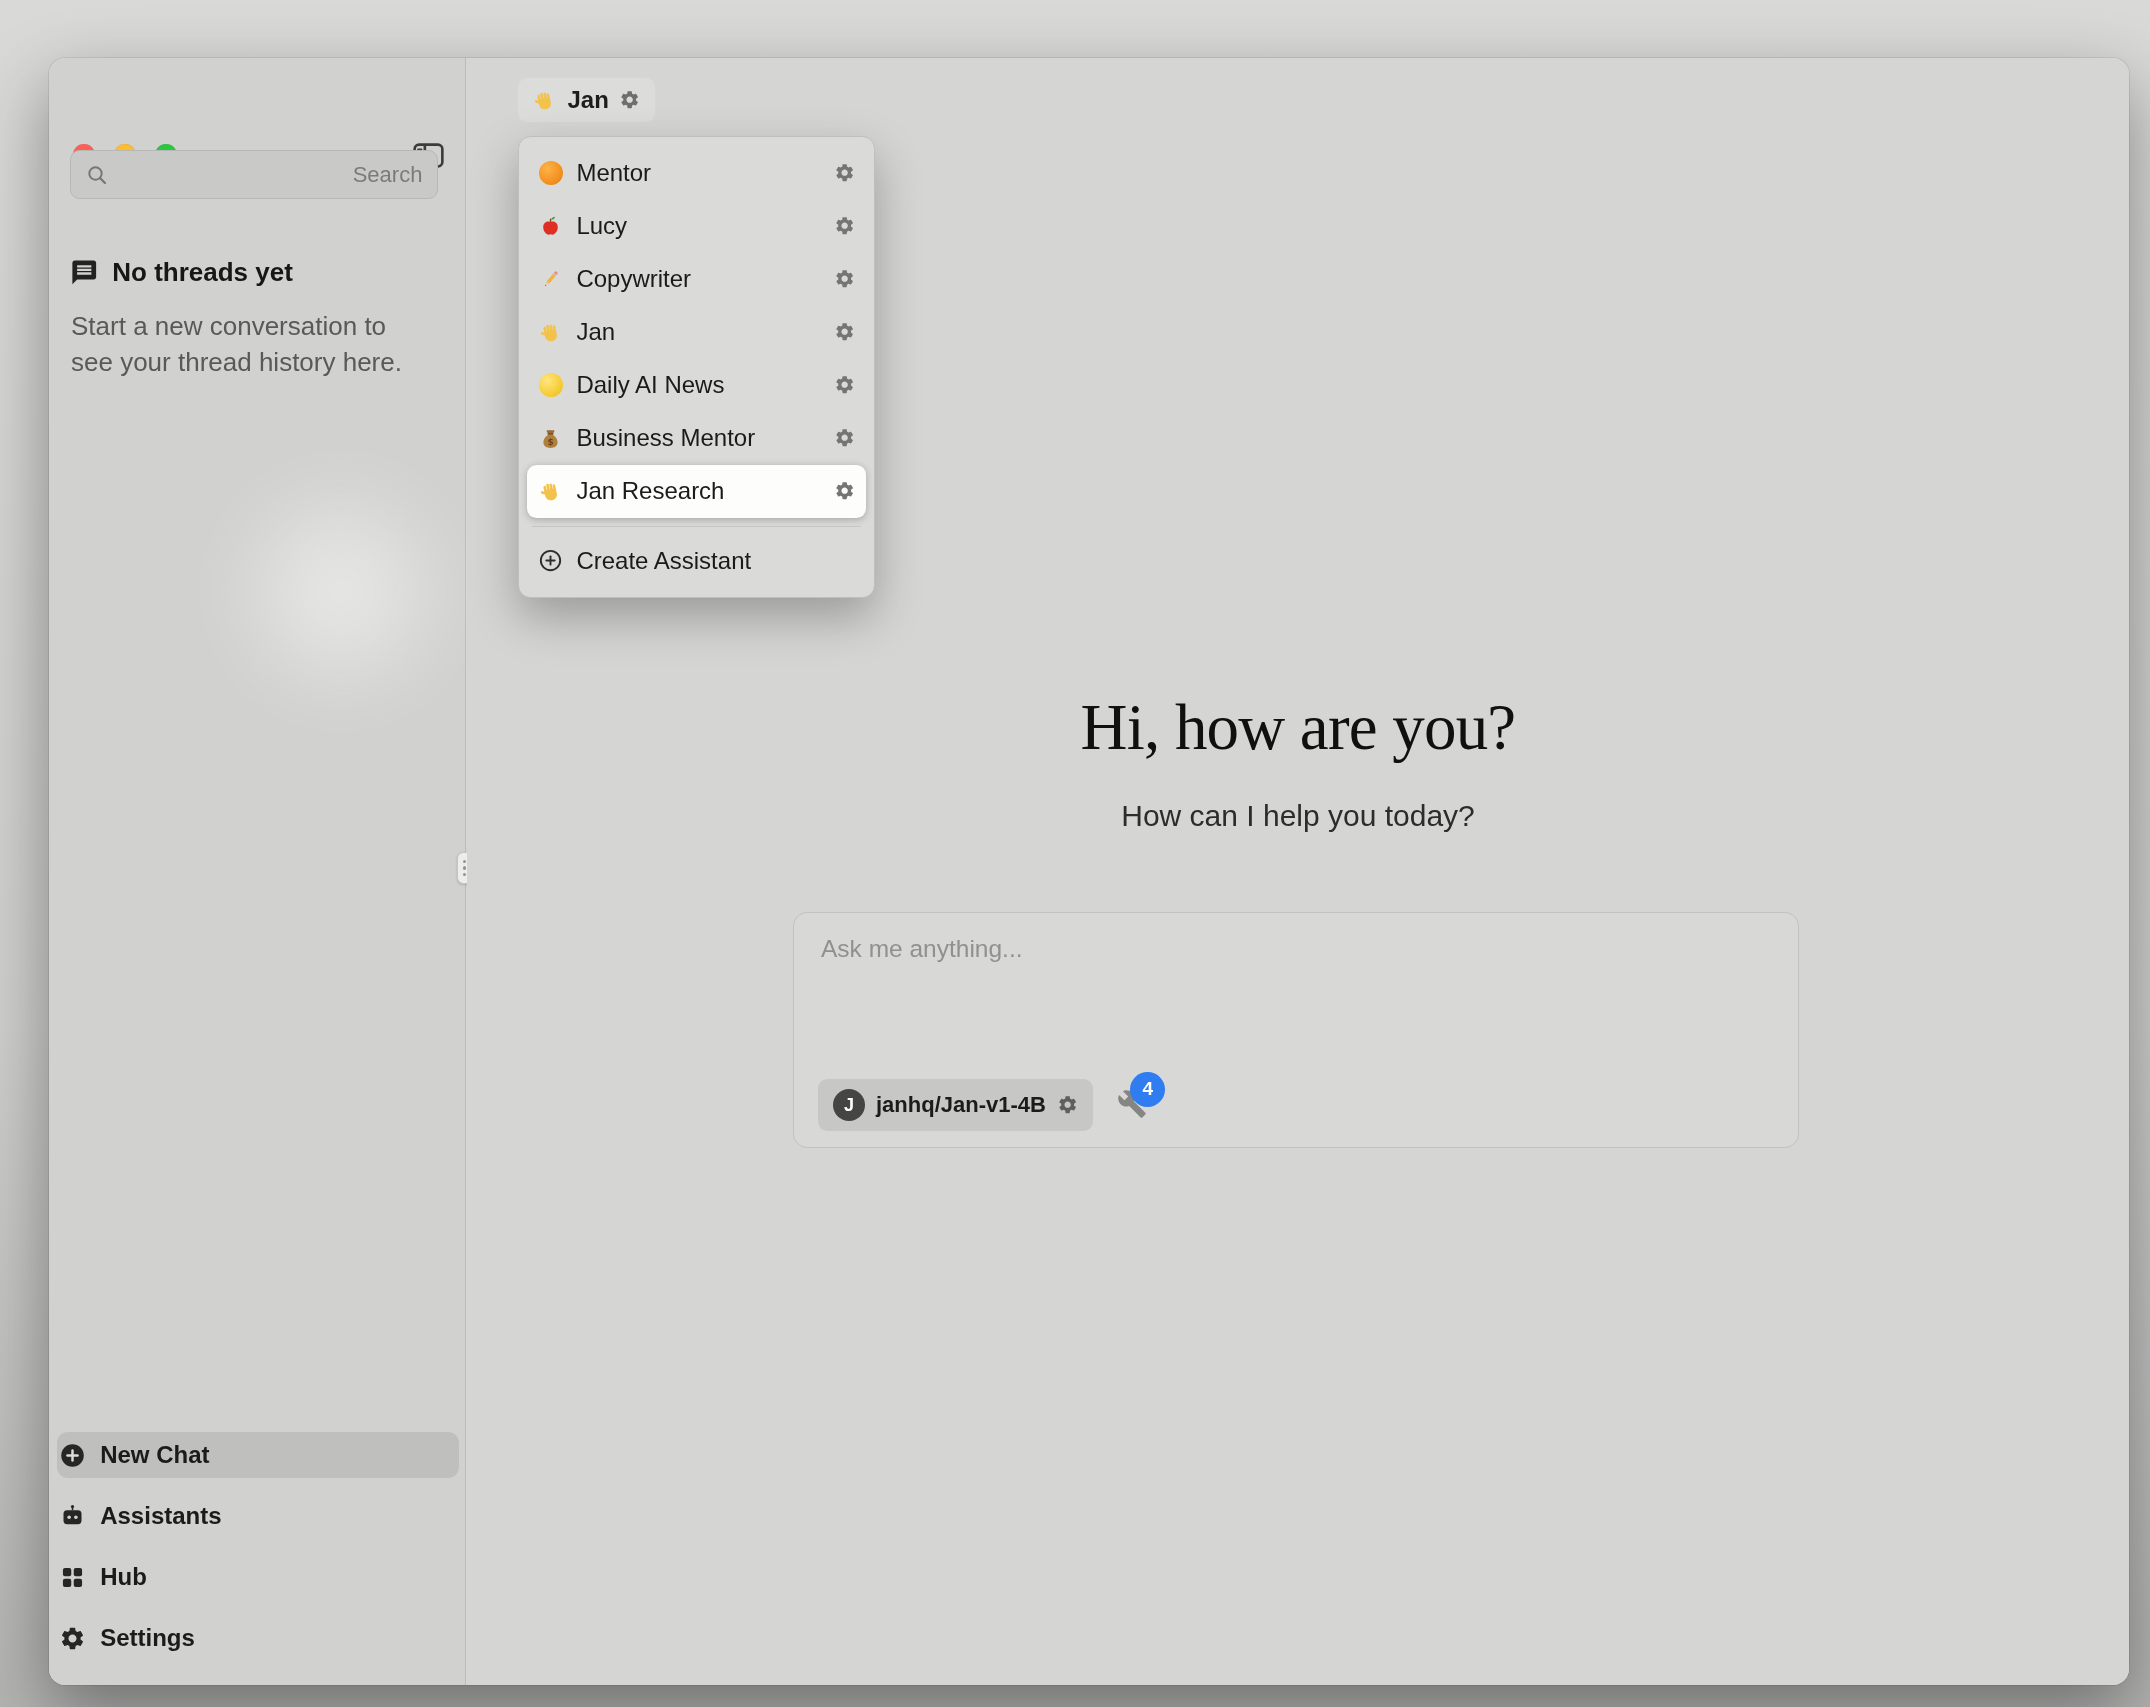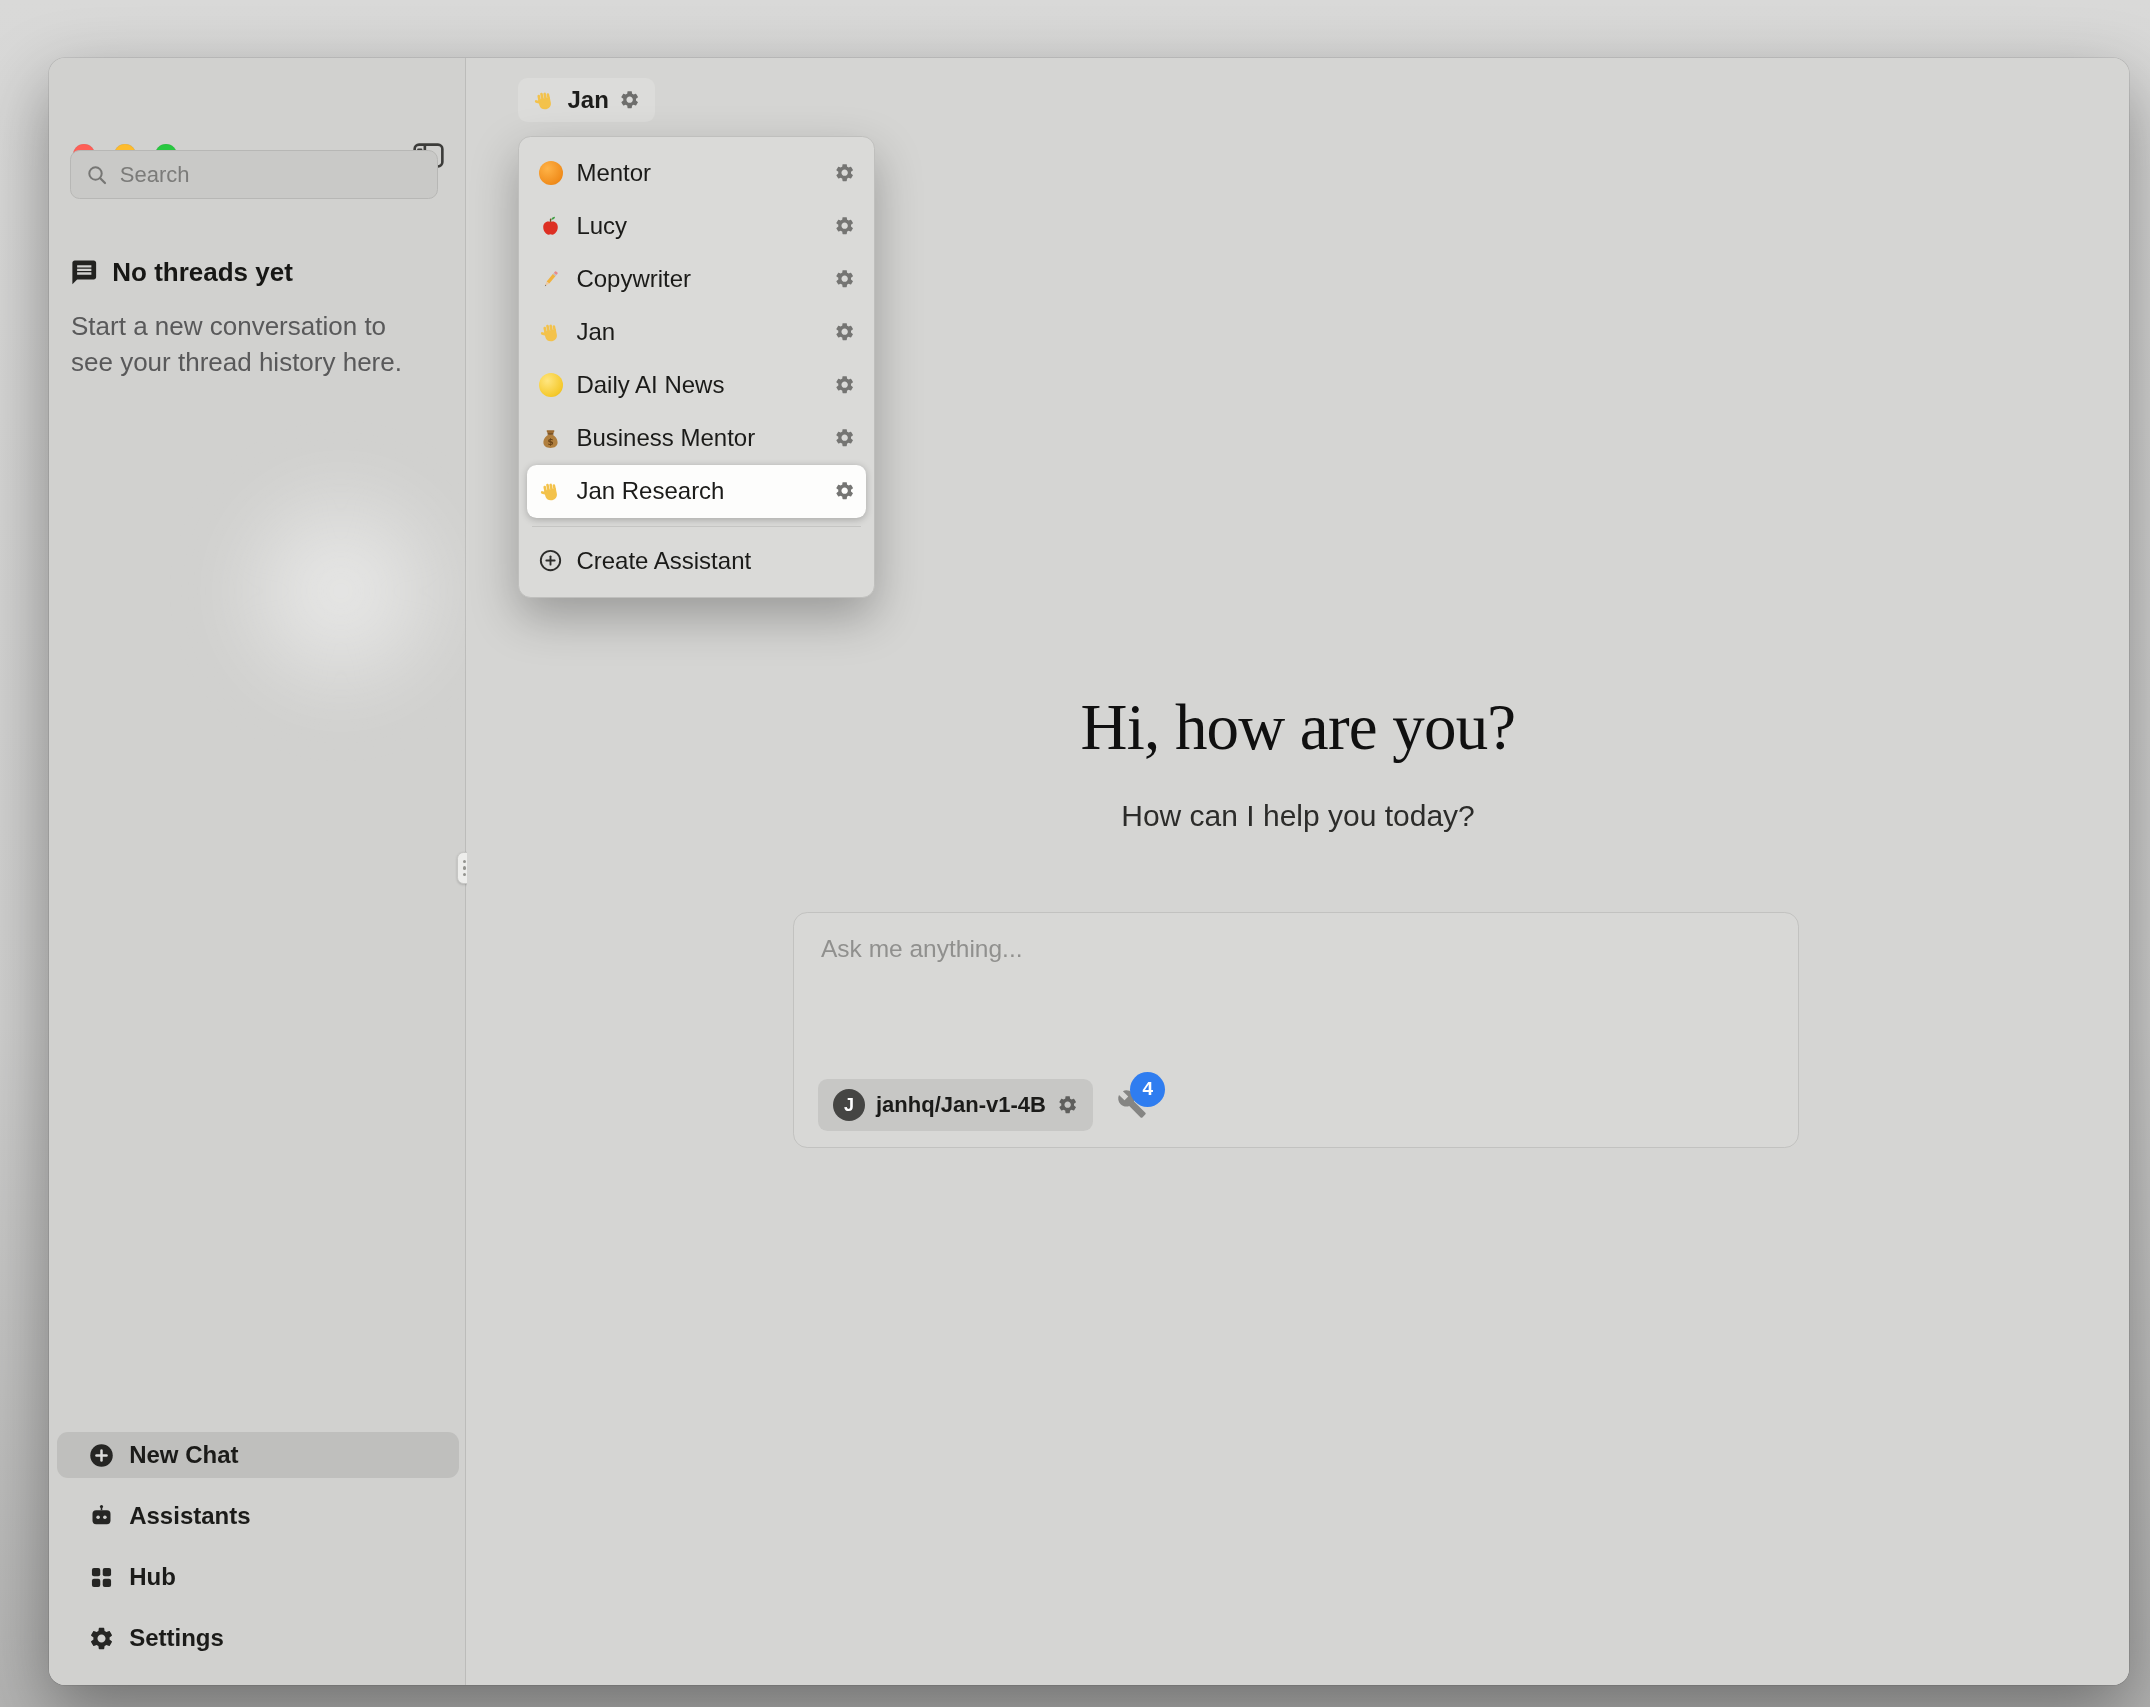--- a/index.html
+++ b/index.html
@@ -19,36 +19,36 @@
                   background:radial-gradient(circle, rgba(255,255,255,.55), rgba(255,255,255,0) 70%); }
   .traffic { position:absolute; left:24px; top:86px; display:flex; gap:19px; }
   .light { width:22px; height:22px; border-radius:50%; box-shadow:inset 0 0 0.8px rgba(0,0,0,.25); }
   .light.red { background:#ff5f57; } .light.yellow { background:#febc2e; } .light.green { background:#28c840; }
   .sidebar-toggle { position:absolute; left:362px; top:80px; width:35px; height:35px; color:#3c3c3a; }
   .search-box { position:absolute; left:20.6px; top:92px; width:368px; height:49px;
                 background:#c9c9c7; border:0.8px solid #b7b7b5; border-radius:9.5px;
                 display:flex; align-items:center; gap:11px; padding:0 14.2px; }
   .search-box svg { width:24px; height:24px; color:#767674; flex:none; }
   .search-box input { flex:1; min-width:0; background:transparent; border:none; outline:none;
-                      font:22px "Liberation Sans","DejaVu Sans",sans-serif; color:#6d28d9; }
+                      font:22px "Liberation Sans","DejaVu Sans",sans-serif; color:#6d28d9;text-align:right; }
   .search-box input::placeholder { color:#7b7b79; }
   .empty-head { position:absolute; left:20.6px; top:199px; display:flex; align-items:center; gap:14.2px; }
   .empty-head svg { width:28.5px; height:28.5px; color:#222220; }
   .empty-title { font-size:26px; font-weight:700; color:#171715; }
   .empty-desc { position:absolute; left:22px; top:251px; width:348px;
                 font-size:26px; line-height:1.38; color:#59595a; }
   .grip { position:absolute; left:408px; top:794px; width:20.6px; height:32px;
           background:#ededeb; border:0.8px solid #c6c6c4; border-radius:6.3px;
           display:grid; grid-template-columns:repeat(2,3.2px); grid-template-rows:repeat(3,3.2px);
           gap:3.2px; place-content:center; box-shadow:0 0.8px 2.4px rgba(0,0,0,.18); }
   .grip i { width:3.2px; height:3.2px; border-radius:50%; background:#94948f; }
   .side-nav { position:absolute; left:8px; width:402px; bottom:24px;
               display:flex; flex-direction:column; gap:15px; }
   .nav-item { height:46px; border-radius:11px; display:flex; align-items:center;
-              gap:14.2px; padding:0 31px; font-size:24px; font-weight:600; color:#1b1b19; cursor:default; }
+              gap:14.2px; padding:0 2px; font-size:24px; font-weight:600; color:#1b1b19; cursor:default; }
   .nav-item.active { background:#bfbfbd; }
   .nav-item svg { width:27px; height:27px; color:#262624; flex:none; }
 
   
   .main { position:absolute; left:418px; top:0; right:0; bottom:0; background:#d5d5d3; }
   .header-pill { position:absolute; left:51px; top:20px; height:44px; border-radius:9.5px;
                  background:#dcdcda; display:flex; align-items:center; gap:10.3px; padding:0 14.2px; }
   .header-pill svg.hand { width:25px; height:25px; }
   .header-pill .hname { font-size:24px; font-weight:600; }
   .header-pill svg.gear { width:21.3px; height:21.3px; color:#6e6e6c; }

